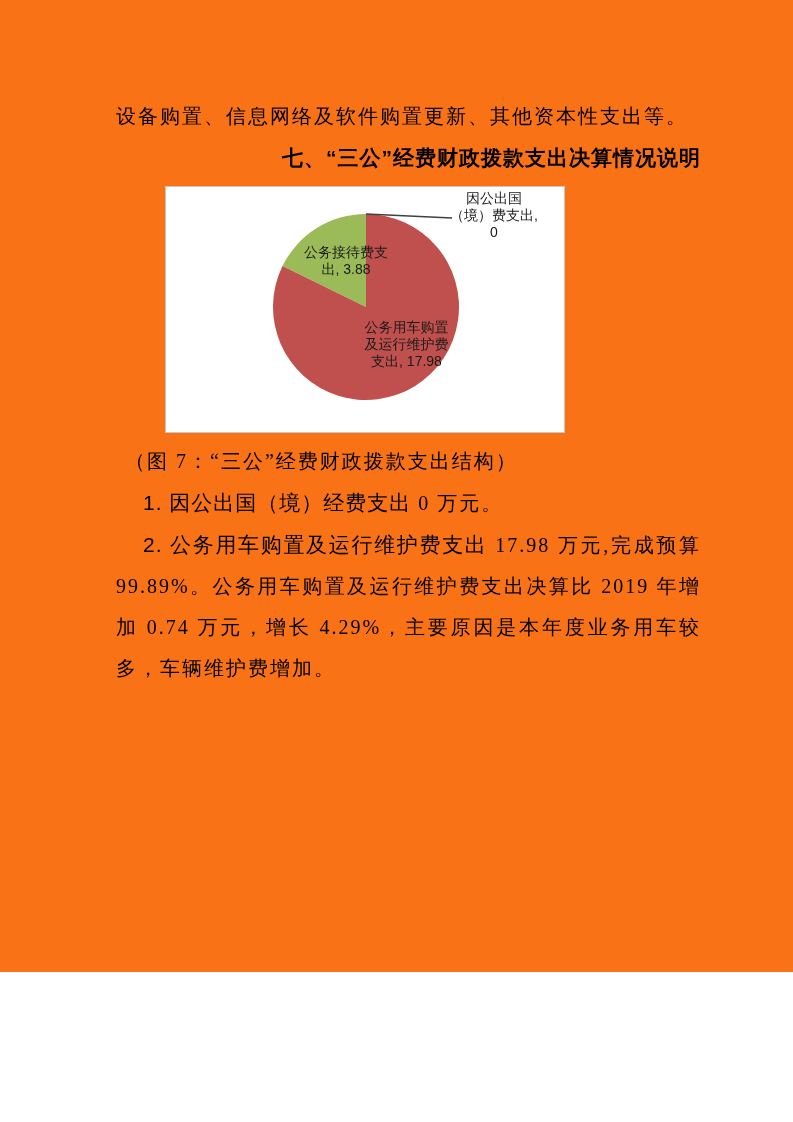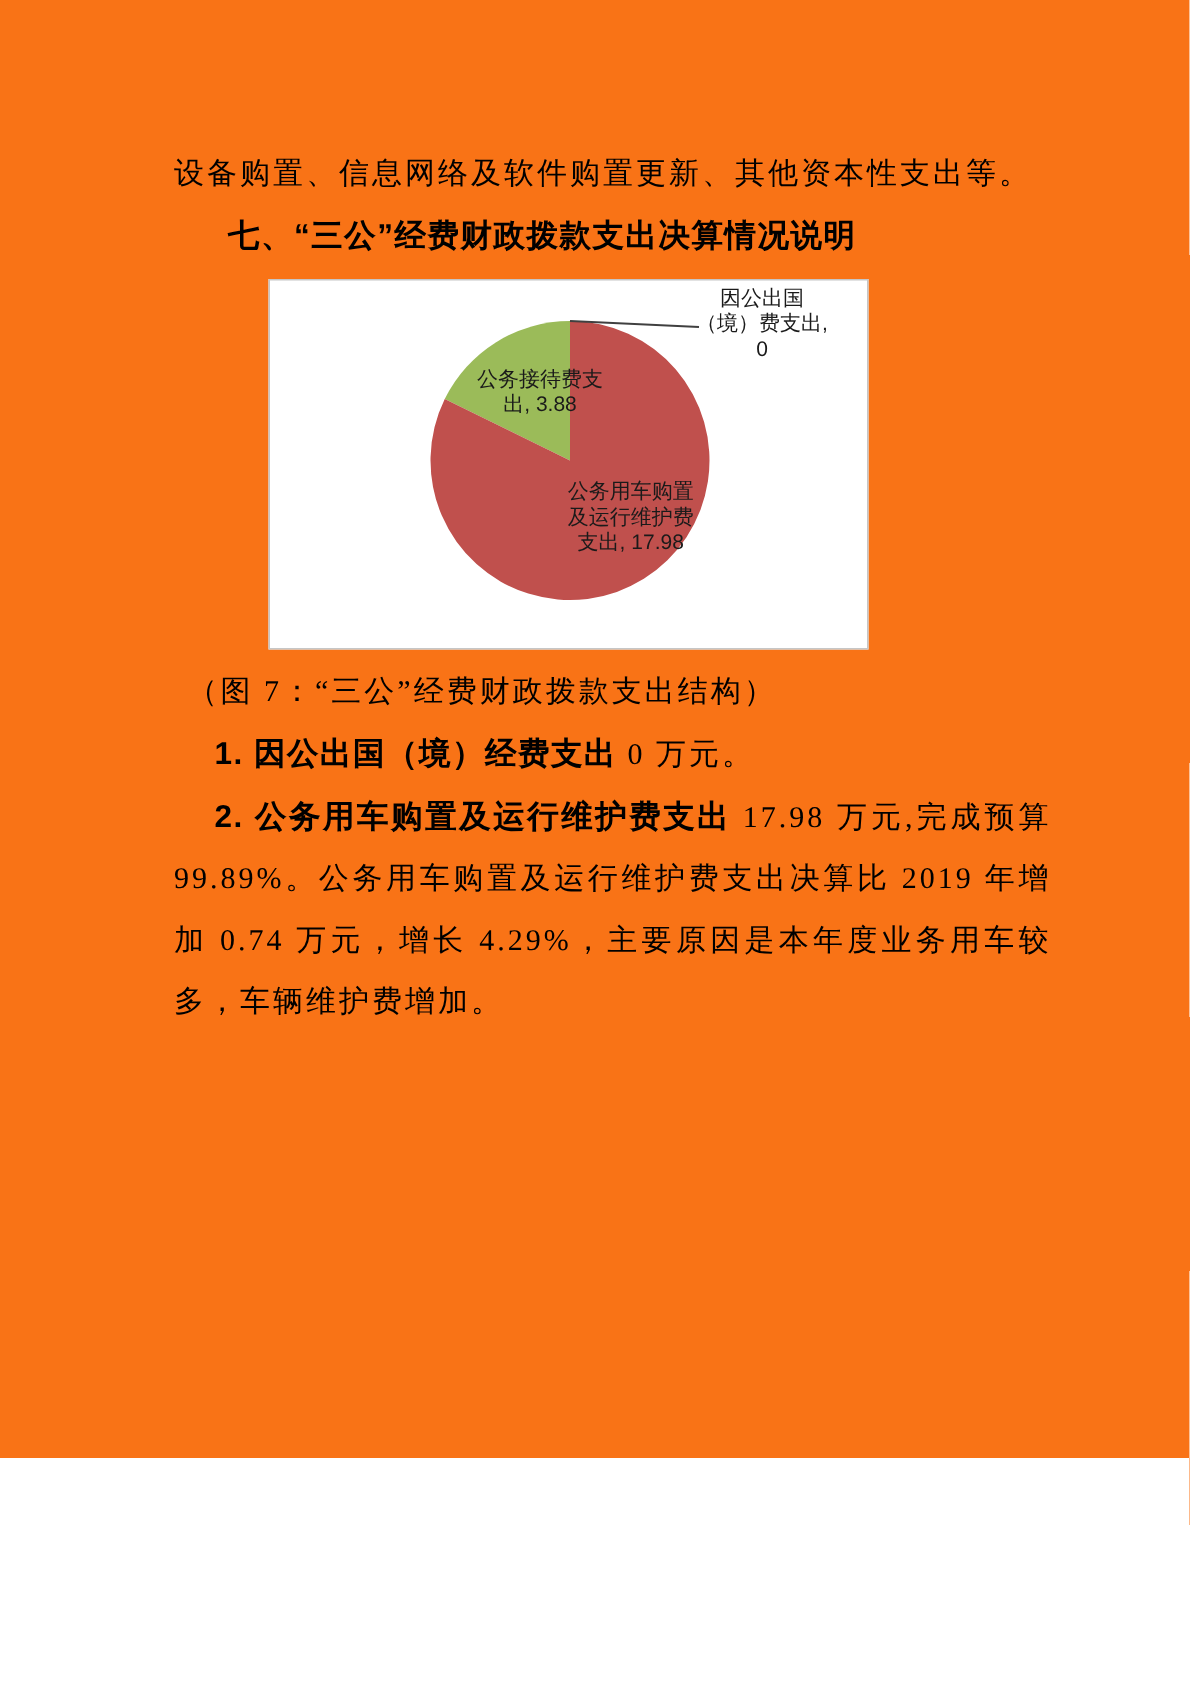--- a/index.html
+++ b/index.html
@@ -25,32 +25,33 @@
     letter-spacing:2px;
   }
   .indent { text-indent:30px; }
   .heading {
     margin:0;
     font-family:"Liberation Sans","DejaVu Sans",sans-serif;
     font-weight:bold;
     font-size:21px;
     line-height:41px;
     letter-spacing:1px;
+    text-align:right;
   }
   .h-main { text-indent:36px; }
   .h-sub  { text-indent:41px; }
   .item b, .item strong {
     font-family:"Liberation Sans","DejaVu Sans",sans-serif;
     font-size:21px;
-    font-weight:bold;
+    font-weight:normal;
     letter-spacing:1px;
   }
   .chart-frame {
     position:relative;
-    margin:8px 0 0 63px;
+    margin:8px 0 0 49px;
     width:398px; height:245px;
     border:1px solid #c6c6c6;
     background:#ffffff;
   }
   .pie-label {
     position:absolute;
     font-family:"Liberation Sans","DejaVu Sans",sans-serif;
     font-size:14px;
     line-height:17px;
     text-align:center;

